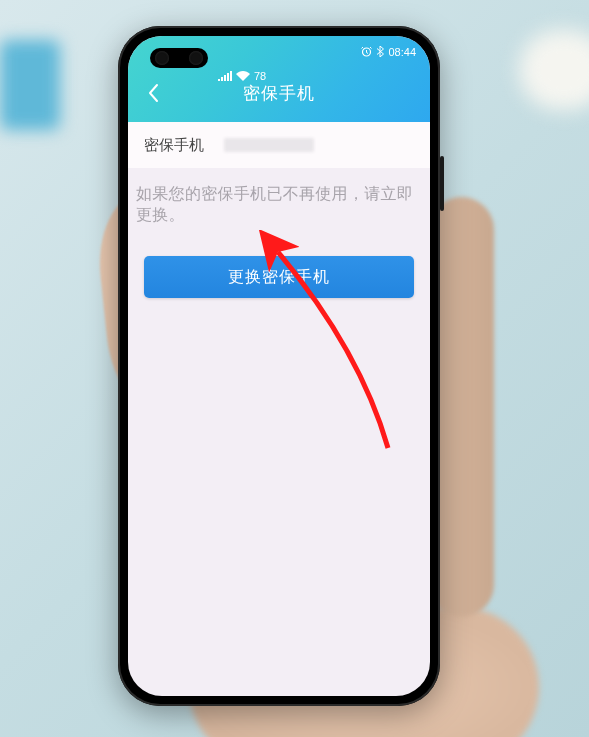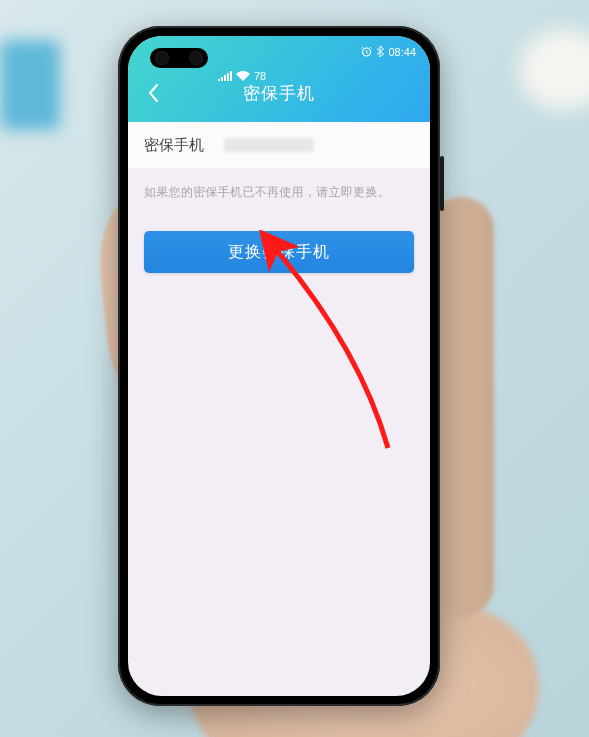--- a/index.html
+++ b/index.html
@@ -157,22 +157,22 @@
     color: #454545;
   }
   .info-label { flex: 0 0 auto; margin-right: 20px; }
   .info-value {
     width: 90px; height: 14px;
     background: #e9e6ea;
     border-radius: 2px;
     filter: blur(1.5px);
   }
   .hint-text {
-    padding: 16px 16px 14px;
-    font-size: 12px;
+    padding: 16px 8px 14px;
+    font-size: 16px;
     color: #a8a4ab;
     letter-spacing: 0.3px;
   }
   .action-btn {
     display: block;
     margin: 16px 16px;
     height: 42px;
     background: linear-gradient(180deg, #2f92e8 0%, #2385df 100%);
     color: #fff;
     border: none;

